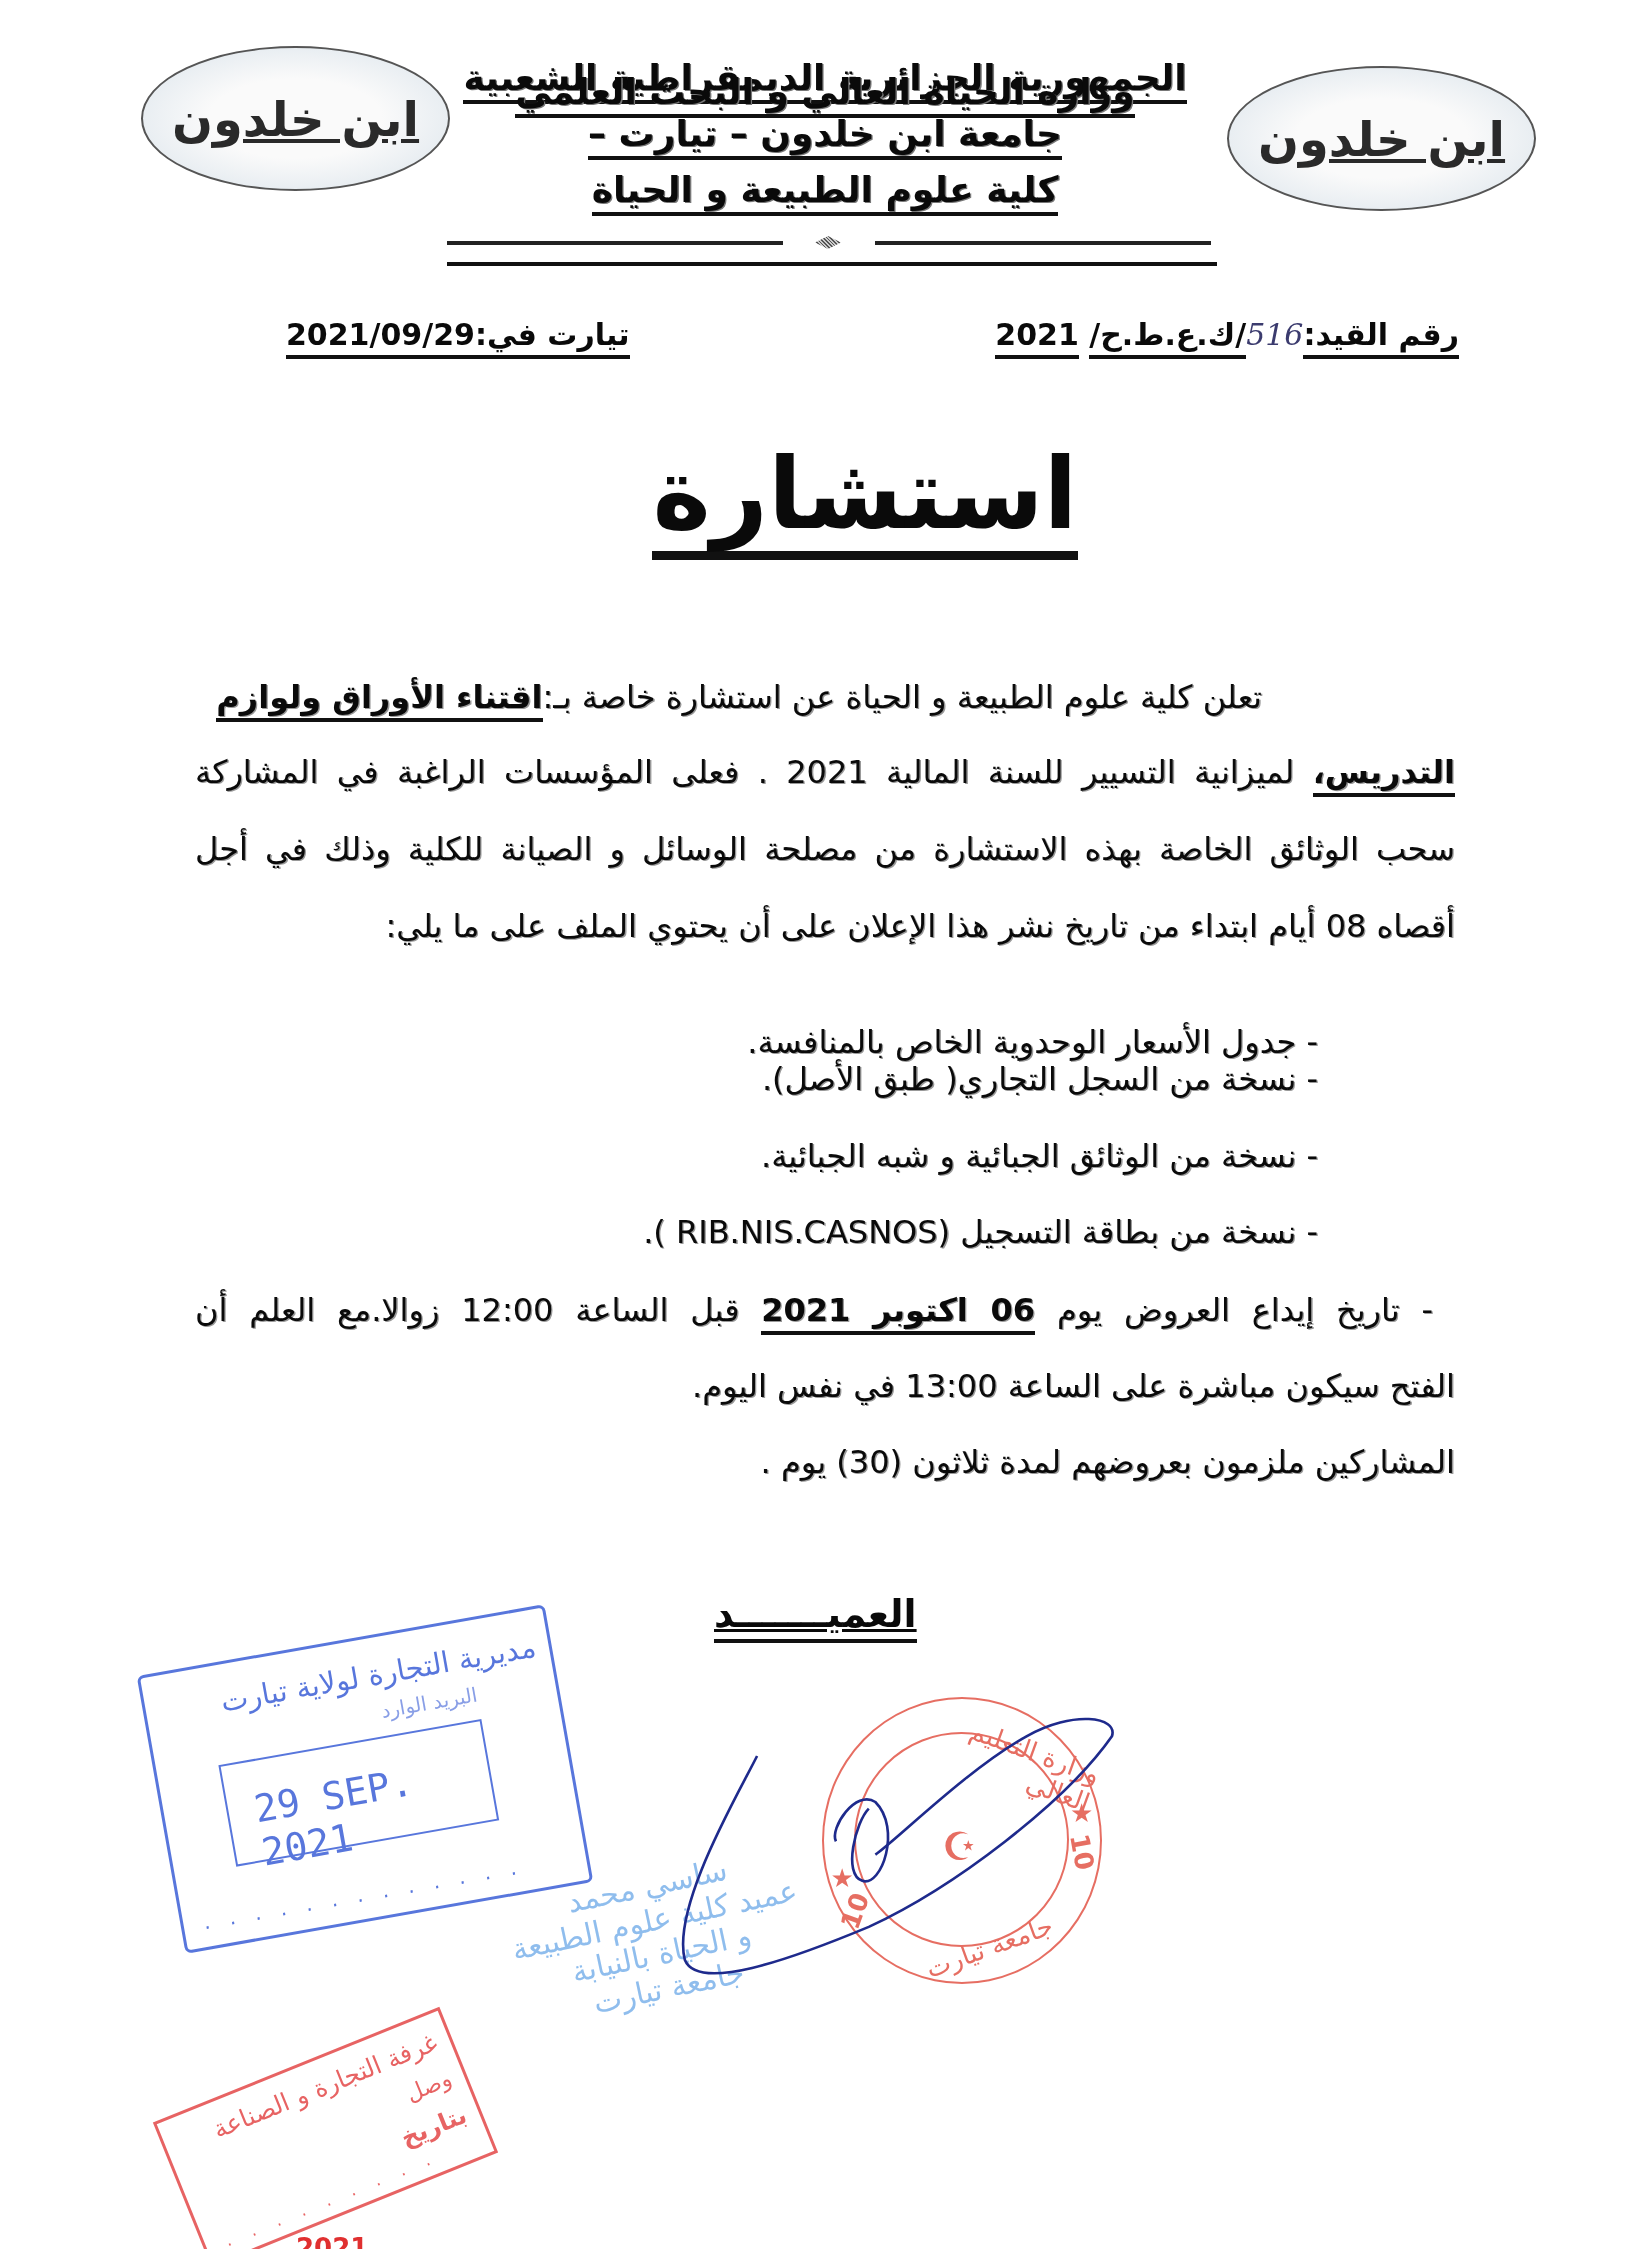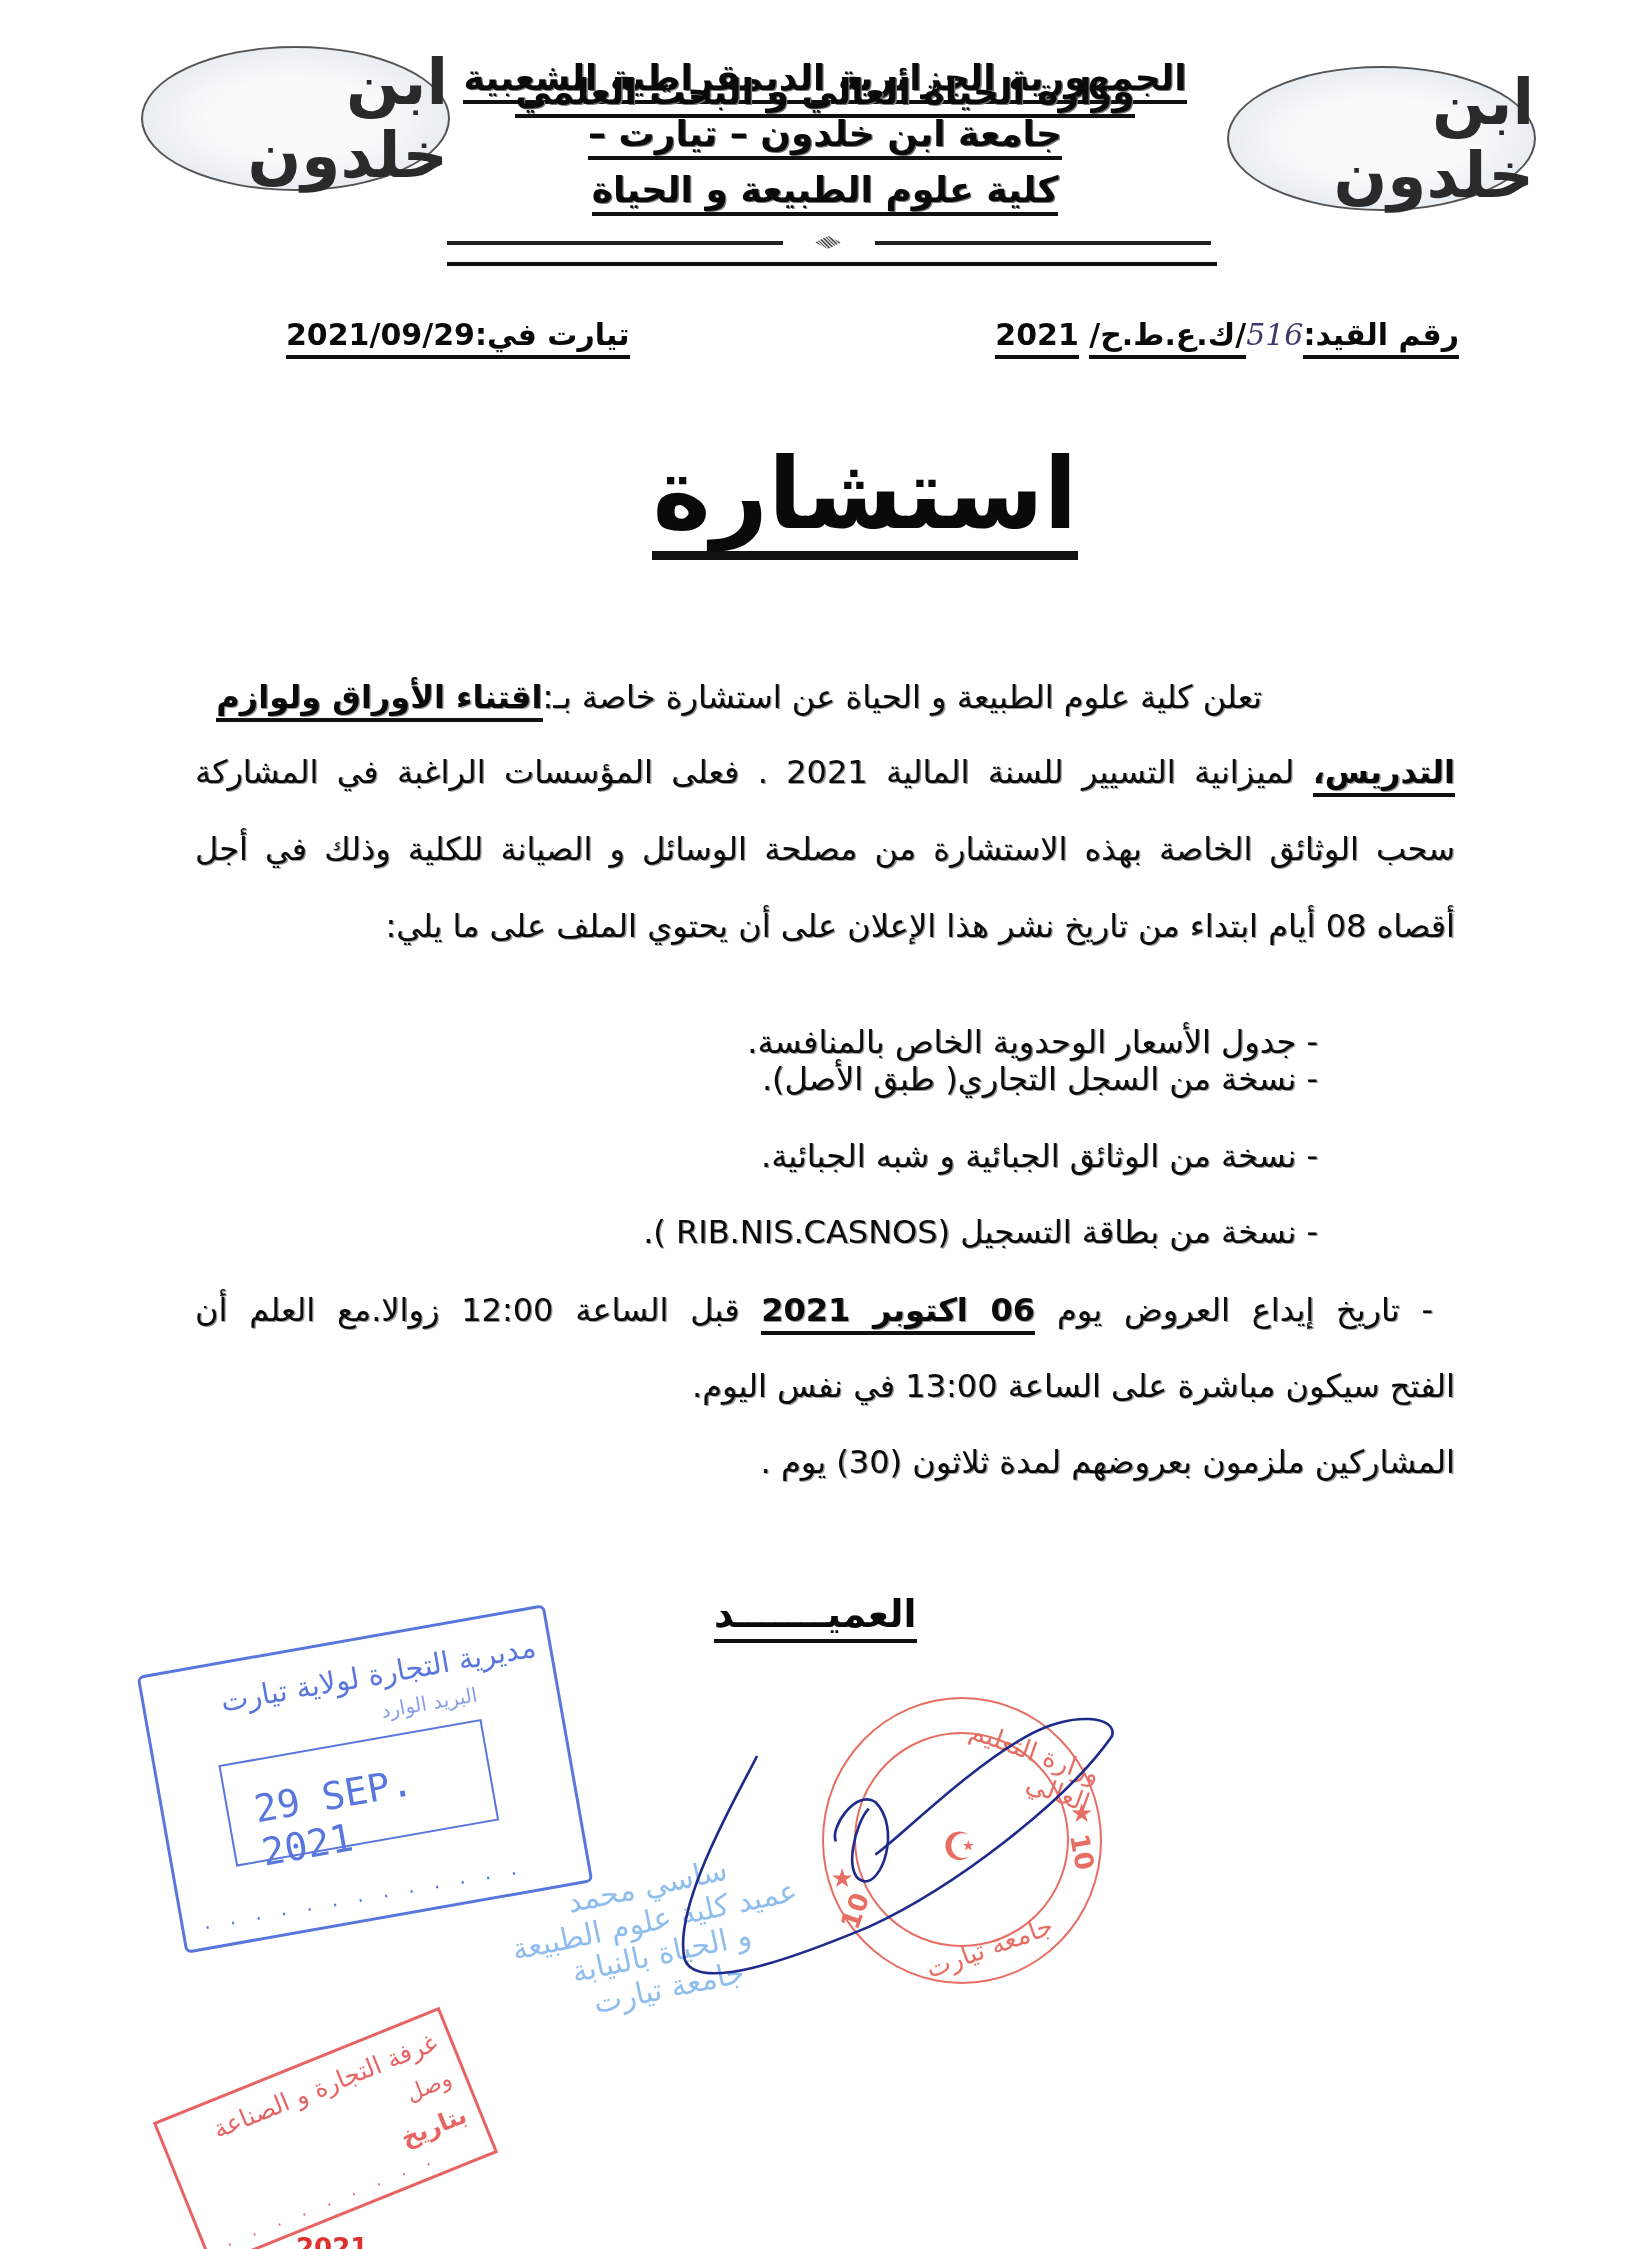--- a/index.html
+++ b/index.html
@@ -16,36 +16,36 @@
   .ornament .bar { position: absolute; top: 5.3px; height: 3.3px; background: #222; }
   .ornament .dia { position: absolute; left: 368px; top: 0; width: 26px; height: 13px;
                    background: repeating-linear-gradient(45deg,#555 0 1.3px,#ccc 1.3px 2.6px);
                    clip-path: polygon(50% 0,100% 50%,50% 100%,0 50%); }
   .rule { position: absolute; top: 262px; left: 447px; width: 770px; height: 4px; background: #111; }
 
   .logo { position: absolute; width: 309px; height: 145px; border-radius: 50%;
           background: radial-gradient(ellipse at center,#fafafa 40%,#e9eef2 70%,#cfd8dd 100%);
           border: 2.6px solid #555; box-sizing: border-box; }
   .logo .cal { position: absolute; inset: 0; display: flex; align-items: center; justify-content: center;
-               font-size: 63px; font-weight: bold; color: #2a2a2a; direction: rtl; letter-spacing: -2.6px; }
+               font-size: 48px; font-weight: bold; color: #2a2a2a; direction: rtl; letter-spacing: -2.6px; text-decoration: underline; }
 
   .ref { position: absolute; top: 317px; font-size: 30px; font-weight: bold; white-space: nowrap; }
   .ref .u { border-bottom: 4px solid #111; padding-bottom: 2.6px; }
   .hand { font-family: "DejaVu Serif", serif; font-weight: normal; color: #3b3b6e; font-style: italic; }
 
   .title { position: absolute; top: 437px; left: 0; width: 1650px; text-align: center; margin-left: 40px; }
   .title span { font-size: 99px; font-weight: bold; border-bottom: 9.2px solid #111; padding-bottom: 0; line-height: 1.15; display: inline-block; }
 
   .line { position: absolute; right: 195px; font-size: 32px; white-space: nowrap; direction: rtl;
           text-shadow: 1.3px 1.3px 0 #999; }
   .just { left: 195px; text-align: justify; text-align-last: justify; }
   .u6 { border-bottom: 4px solid #111; padding-bottom: 2px; font-weight: bold; }
 
   .sign-title { position: absolute; top: 1592px; left: 714px; font-size: 38px; font-weight: bold; direction: rtl; }
-  .sign-title span { border-bottom: 4.6px solid #111; padding-bottom: 2.6px; letter-spacing: 0; }
+  .sign-title span { border-bottom: 4.6px solid #111; padding-bottom: 2.6px; letter-spacing: 0; text-decoration: underline; }
 
   
   .stamp-blue { position: absolute; left: 158px; top: 1638px; width: 408px; height: 276px;
                 transform: rotate(-10deg); border: 3.3px solid #3b5fd6; border-radius: 6.6px;
                 color: #3b5fd6; opacity: .85; }
   .stamp-blue .t1 { position: absolute; top: 20px; right: 13px; font-size: 29px; direction: rtl; }
   .stamp-blue .t2 { position: absolute; top: 62px; right: 79px; font-size: 20px; direction: rtl; opacity: .7; }
   .stamp-blue .datebox { position: absolute; left: 62px; top: 99px; width: 263px; height: 99px;
                          border: 2px solid #3b5fd6; }
   .stamp-blue .date { position: absolute; left: 26px; top: 26px; font-size: 38px;

